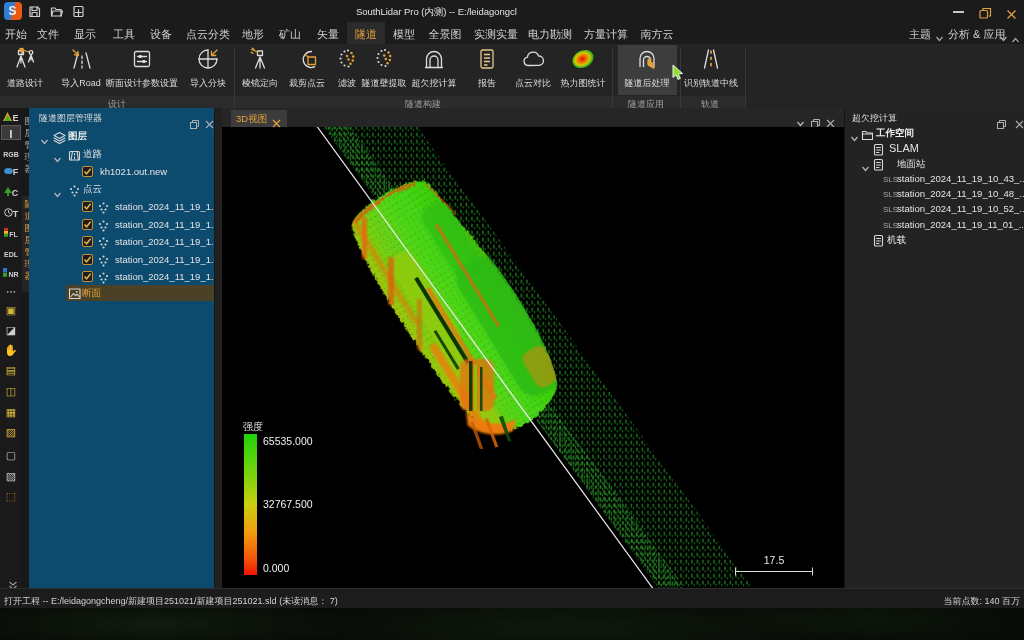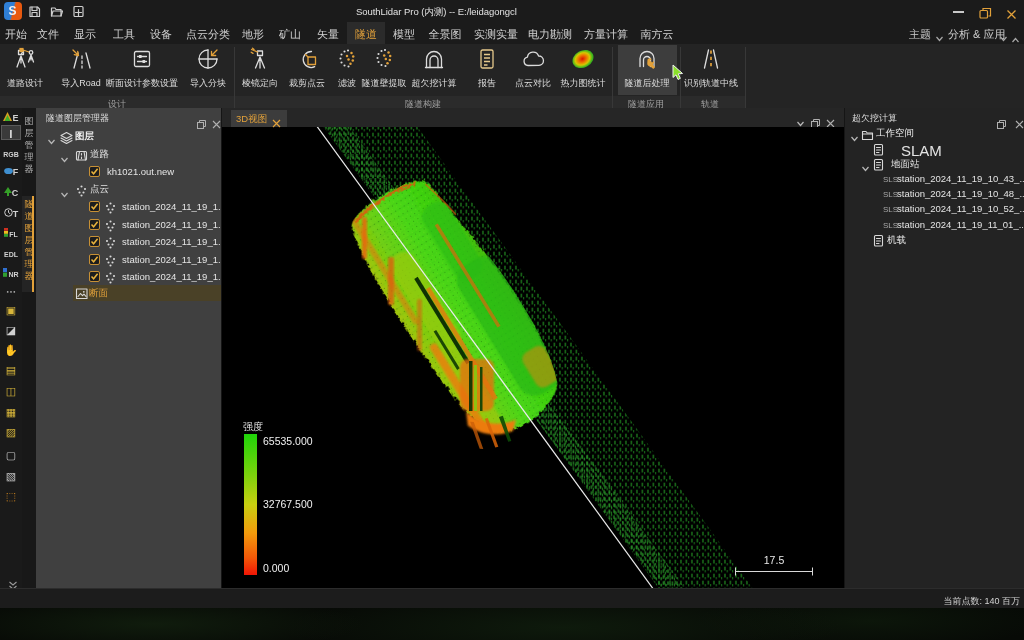--- a/index.html
+++ b/index.html
@@ -284,21 +284,21 @@
         <div class="abs" style="left:0;top:316px;width:22px;height:16px;text-align:center;line-height:14px"><span style="font-size:11px;color:#d8b63a">▨</span></div>
         <div class="abs" style="left:0;top:339px;width:22px;height:16px;text-align:center;line-height:14px"><span style="font-size:11px;color:#c8c8c8">▢</span></div>
         <div class="abs" style="left:0;top:360px;width:22px;height:16px;text-align:center;line-height:14px"><span style="font-size:11px;color:#c8c8c8">▧</span></div>
         <div class="abs" style="left:0;top:380px;width:22px;height:16px;text-align:center;line-height:14px"><span style="font-size:11px;color:#e09020">⬚</span></div>
       </div>
       <div class="abs" style="left:22px;top:0;width:14px;height:480px;background:#181818">
         <div class="abs vtab" style="left:0;top:7px;color:#b0b0b0">图<br>层<br>管<br>理<br>器</div>
         <div class="abs" style="left:0;top:88px;width:12px;height:96px;background:#242424;border-right:2px solid #e2a13a"></div>
         <div class="abs vtab" style="left:0;top:90px;color:#e2a13a">隧<br>道<br>图<br>层<br>管<br>理<br>器</div>
       </div>
-      <div class="abs" style="left:36px;top:0;width:186px;height:480px;background:#404040;border-right:1px solid #151515;overflow:hidden">
+      <div class="abs" style="left:29px;top:0;width:186px;height:480px;background:#0c4a6e;border-right:1px solid #151515;overflow:hidden">
         <div class="txt" style="left:10px;top:4px;font-size:9px;color:#dcdcdc">隧道图层管理器</div>
         <div class="abs" style="left:161px;top:7px"><svg width="9" height="9" viewBox="0 0 9 9">
             <g fill="none" stroke="#b0b0b0" stroke-width="1">
               <rect x="0.5" y="2.5" width="6" height="6"></rect>
               <path d="M2.5 2.5 V0.5 h6 v6 h-2"></path>
             </g>
           </svg></div>
         <div class="abs" style="left:176px;top:7px"><svg width="9" height="9" viewBox="0 0 9 9">
             <path d="M1 1 L8 8 M8 1 L1 8" stroke="#b0b0b0" stroke-width="1.1"></path>
           </svg></div>
@@ -558,38 +558,38 @@
           </svg></div>
         <div class="abs" style="left:5px;top:21px"><svg width="9" height="9" viewBox="0 0 9 9">
             <path d="M1.5 3 L4.5 6.5 L7.5 3" fill="none" stroke="#b8b8b8" stroke-width="1.2"></path>
           </svg></div>
         <div class="abs" style="left:16px;top:19px"><svg width="13" height="13" viewBox="0 0 13 13">
             <g fill="none" stroke="#d8d8d8" stroke-width="1.1" stroke-linecap="round" stroke-linejoin="round">
               <path d="M1.5 3.5 h3.5 l1.2 1.5 h5.3 v6.5 h-10 z"></path>
               <path d="M1.5 6 h10"></path>
             </g>
           </svg></div>
-        <div class="txt" style="left:31px;top:19px;font-size:9.5px;font-weight:normal;color:#f0f0f0">工作空间</div>
+        <div class="txt" style="left:31px;top:19px;font-size:9.5px;font-weight:bold;color:#f0f0f0">工作空间</div>
         <div class="abs" style="left:27px;top:34px"><svg width="13" height="13" viewBox="0 0 13 13">
             <g fill="none" stroke="#d8d8d8" stroke-width="1.1" stroke-linecap="round" stroke-linejoin="round">
               <rect x="2.5" y="1.5" width="8" height="10.5" rx="1"></rect>
               <path d="M4.5 4.5 h4 M4.5 7 h4 M4.5 9.5 h2.5"></path>
             </g>
           </svg></div>
-        <div class="txt" style="left:56px;top:34px;font-size:15px;color:#e4e4e4">SLAM</div>
+        <div class="txt" style="left:44px;top:34px;font-size:11px;color:#e4e4e4">SLAM</div>
         <div class="abs" style="left:16px;top:51px"><svg width="9" height="9" viewBox="0 0 9 9">
             <path d="M1.5 3 L4.5 6.5 L7.5 3" fill="none" stroke="#b8b8b8" stroke-width="1.2"></path>
           </svg></div>
         <div class="abs" style="left:27px;top:49px"><svg width="13" height="13" viewBox="0 0 13 13">
             <g fill="none" stroke="#d8d8d8" stroke-width="1.1" stroke-linecap="round" stroke-linejoin="round">
               <rect x="2.5" y="1.5" width="8" height="10.5" rx="1"></rect>
               <path d="M4.5 4.5 h4 M4.5 7 h4 M4.5 9.5 h2.5"></path>
             </g>
           </svg></div>
-        <div class="txt" style="left:46px;top:49.5px;font-size:9.5px;color:#e4e4e4">地面站</div>
+        <div class="txt" style="left:52px;top:49.5px;font-size:9.5px;color:#e4e4e4">地面站</div>
         <div class="txt" style="left:38px;top:67.0px;font-size:8px;color:#a8a8a8">SLS</div>
         <div class="txt" style="left:52px;top:65.0px;font-size:9.5px;color:#e4e4e4">station_2024_11_19_10_43_...</div>
         <div class="txt" style="left:38px;top:82.2px;font-size:8px;color:#a8a8a8">SLS</div>
         <div class="txt" style="left:52px;top:80.2px;font-size:9.5px;color:#e4e4e4">station_2024_11_19_10_48_...</div>
         <div class="txt" style="left:38px;top:97.4px;font-size:8px;color:#a8a8a8">SLS</div>
         <div class="txt" style="left:52px;top:95.4px;font-size:9.5px;color:#e4e4e4">station_2024_11_19_10_52_...</div>
         <div class="txt" style="left:38px;top:112.6px;font-size:8px;color:#a8a8a8">SLS</div>
         <div class="txt" style="left:52px;top:110.6px;font-size:9.5px;color:#e4e4e4">station_2024_11_19_11_01_...</div>
         <div class="abs" style="left:27px;top:125px"><svg width="13" height="13" viewBox="0 0 13 13">
             <g fill="none" stroke="#d8d8d8" stroke-width="1.1" stroke-linecap="round" stroke-linejoin="round">
@@ -597,18 +597,19 @@
               <path d="M4.5 4.5 h4 M4.5 7 h4 M4.5 9.5 h2.5"></path>
             </g>
           </svg></div>
         <div class="txt" style="left:42px;top:125.5px;font-size:9.5px;color:#e4e4e4">机载</div>
       </div>
       <div class="abs" style="left:8px;top:468px"><svg width="10" height="9" viewBox="0 0 10 9">
           <path d="M1.5 1 L5 4 L8.5 1 M1.5 5 L5 8 L8.5 5" fill="none" stroke="#9a9a9a" stroke-width="1.1"></path>
         </svg></div>
     </div>
     <div class="abs" style="left:0;top:588px;width:1024px;height:20px;background:#1c1c1c;border-top:1px solid #2c2c2c">
+      <div class="txt" style="left:4px;top:5.5px;font-size:9px;color:#d2d2d2">打开工程 -- E:/leidagongcheng/新建项目251021/新建项目251021.sld (未读消息： 7)</div>
       <div class="txt" style="right:4px;top:5.5px;font-size:9px;color:#d2d2d2">当前点数: 140 百万</div>
     </div>
   </div>
 <div class="abs" style="left:0;top:608px;width:1024px;height:32px;background:radial-gradient(ellipse 300px 40px at 15% 50%, #101c0d 0%, transparent 70%),radial-gradient(ellipse 400px 50px at 55% 60%, #0e1a0c 0%, transparent 70%),radial-gradient(ellipse 250px 40px at 85% 40%, #0c160a 0%, transparent 70%),#070a06"></div>
 <div class="abs" style="left:672px;top:64px;z-index:9"><svg width="13" height="17" viewBox="0 0 13 17">
       <path d="M1 1 L1 13.5 L4 10.8 L6 15.5 L8.3 14.4 L6.3 9.8 L10.5 9.5 Z" fill="#8ae02a" stroke="#f0f0f0" stroke-width="1"></path>
     </svg></div>
 </body></html>

